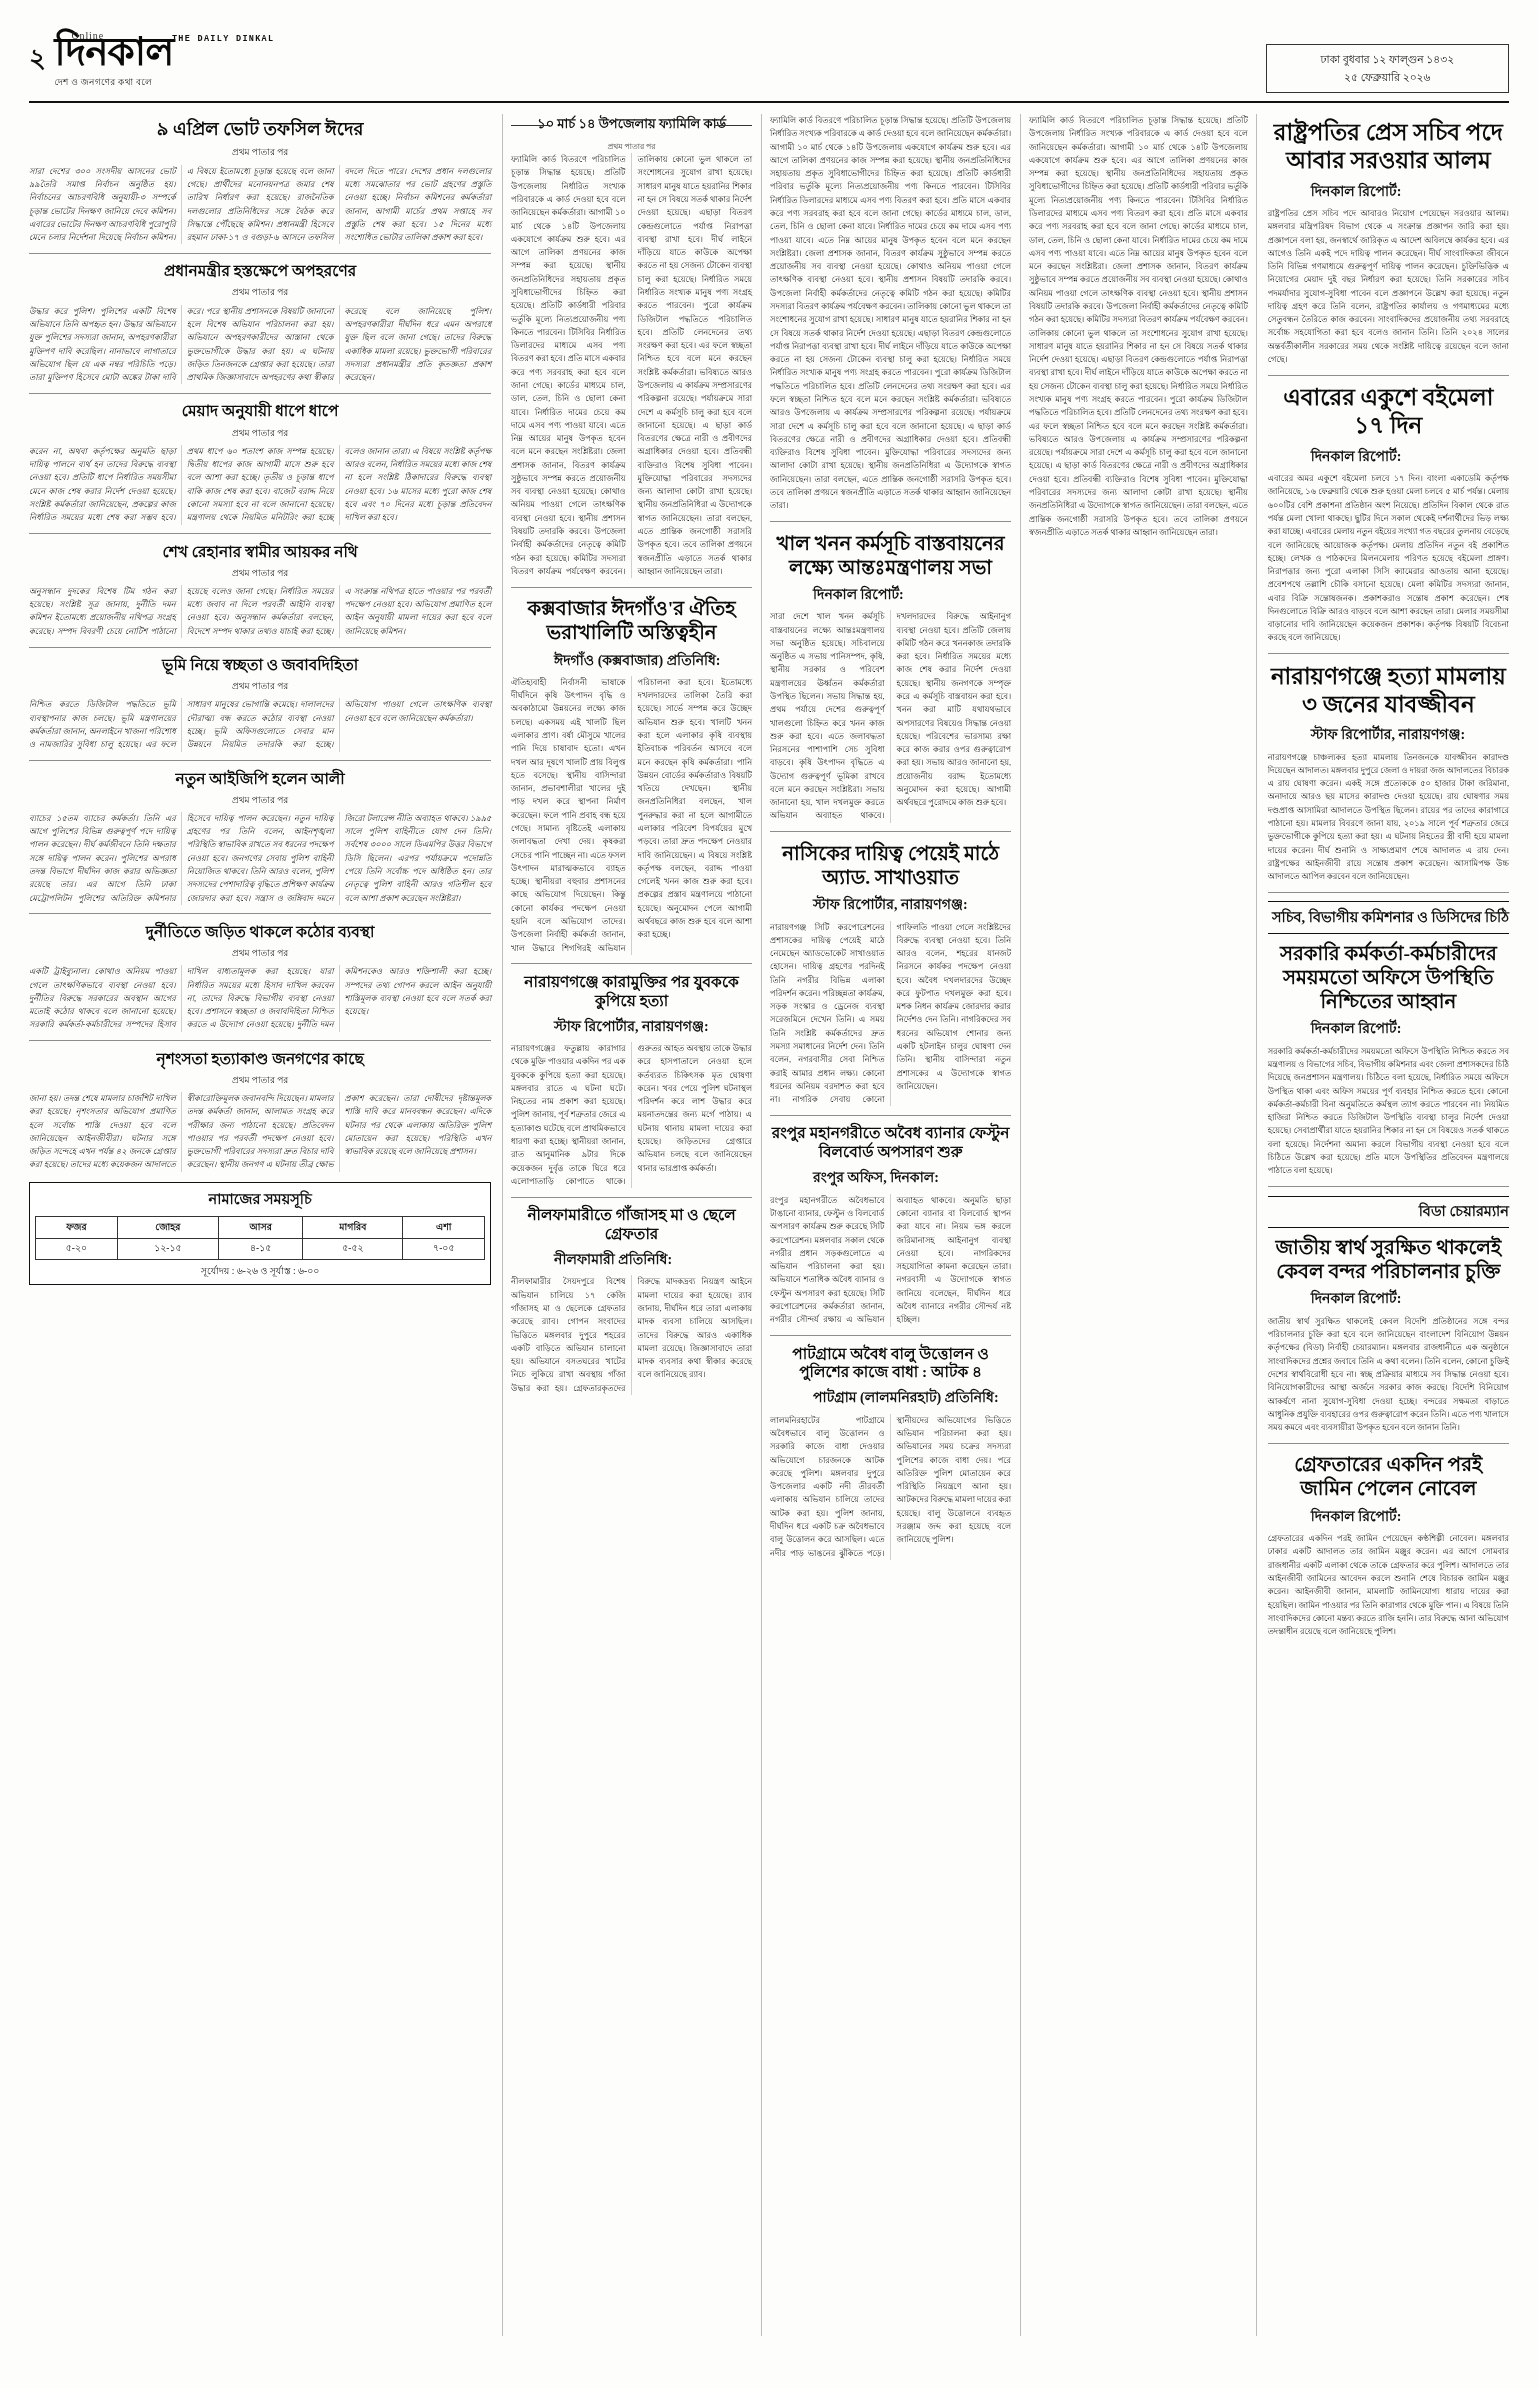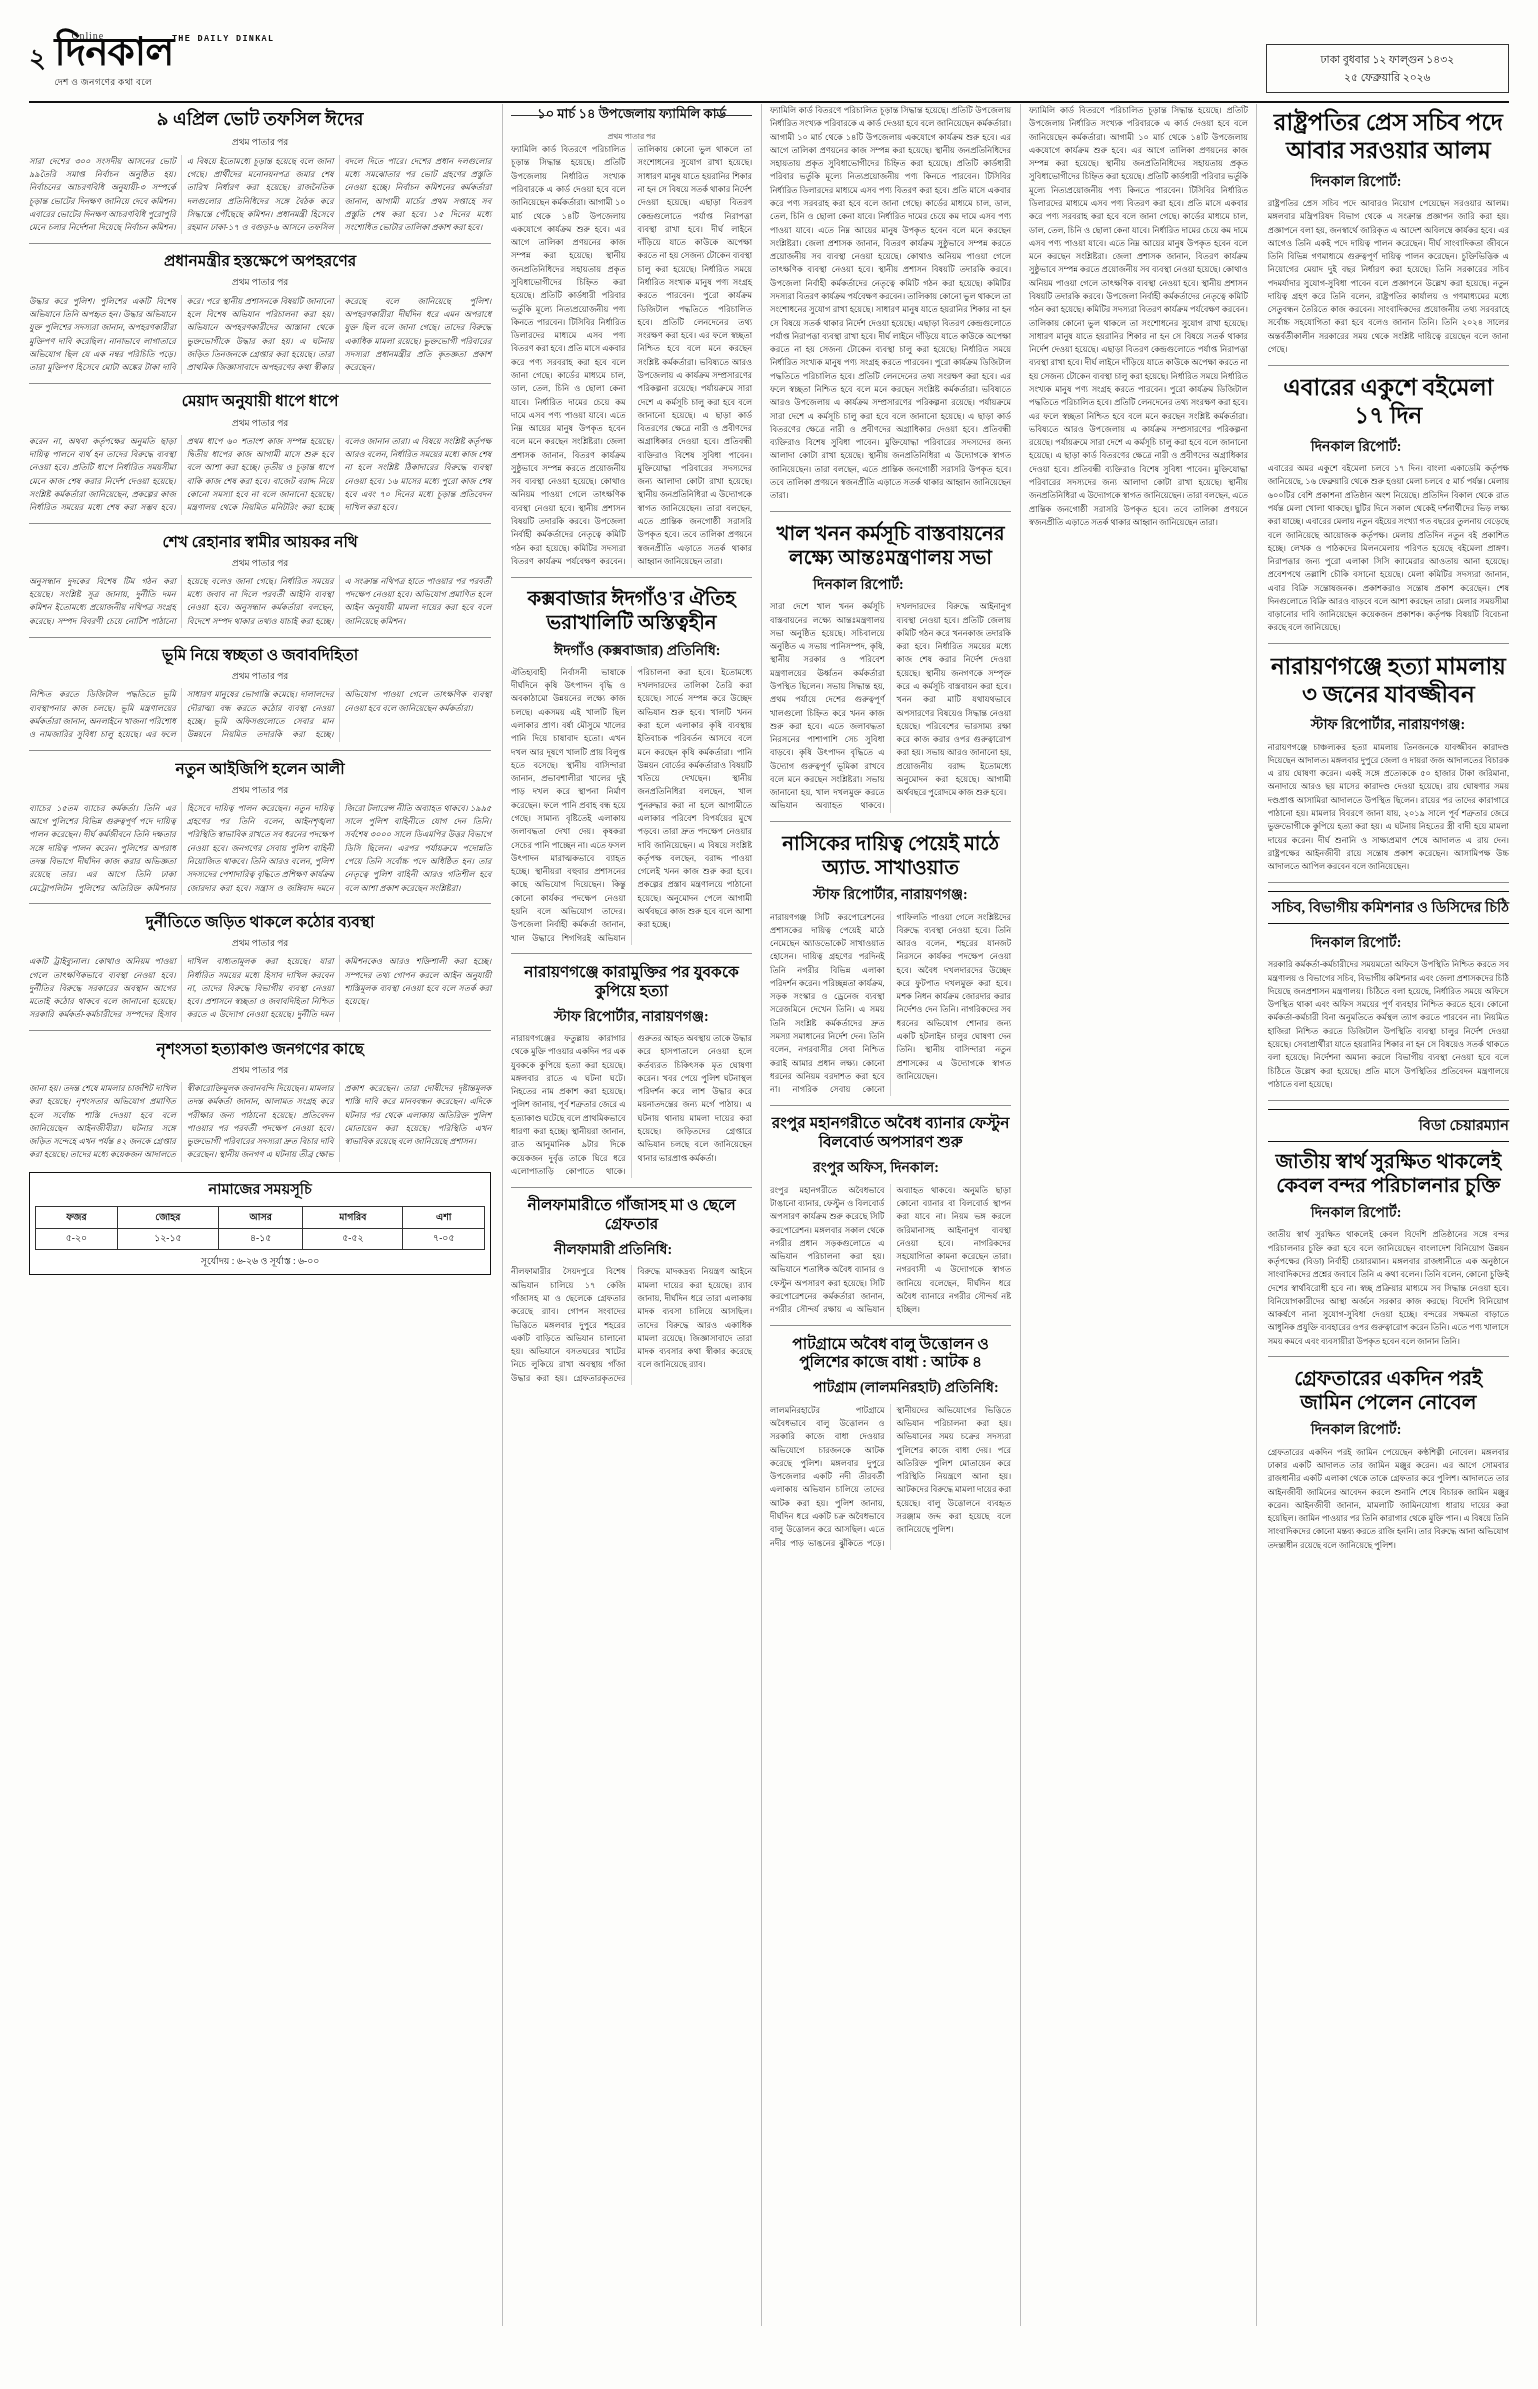--- a/index.html
+++ b/index.html
@@ -76,21 +76,21 @@
     font-size: 10.7px;
     text-align: center;
     padding: 5.1px 13.7px;
     line-height: 1.7;
     min-width: 214px;
     margin-top: 12px;
   }
   
   .content {
     display: flex;
-    margin-top: 1px;
+    margin-top: 11px;
     height: 2222px;
   }
   .col {
     box-sizing: border-box;
   }
   .col-1 { width: 32%; padding-right: 10.3px; border-right: 0.9px solid #bdbdbd; }
   .col-2 { width: 17.5%; padding: 0 8.5px; border-right: 0.9px solid #bdbdbd; }
   .col-3 { width: 17.5%; padding: 0 8.5px; border-right: 0.9px solid #bdbdbd; }
   .col-4 { width: 16%; padding: 0 8.5px; border-right: 0.9px solid #bdbdbd; }
   .col-5 { width: 17%; padding-left: 10.3px; }
@@ -398,20 +398,21 @@
       <div>
         <div class="headline h-big">নারায়ণগঞ্জে হত্যা মামলায় ৩ জনের যাবজ্জীবন</div>
         <div class="byline-left">স্টাফ রিপোর্টার, নারায়ণগঞ্জ:</div>
         <div class="body">নারায়ণগঞ্জে চাঞ্চল্যকর হত্যা মামলায় তিনজনকে যাবজ্জীবন কারাদণ্ড দিয়েছেন আদালত। মঙ্গলবার দুপুরে জেলা ও দায়রা জজ আদালতের বিচারক এ রায় ঘোষণা করেন। একই সঙ্গে প্রত্যেককে ৫০ হাজার টাকা জরিমানা, অনাদায়ে আরও ছয় মাসের কারাদণ্ড দেওয়া হয়েছে। রায় ঘোষণার সময় দণ্ডপ্রাপ্ত আসামিরা আদালতে উপস্থিত ছিলেন। রায়ের পর তাদের কারাগারে পাঠানো হয়। মামলার বিবরণে জানা যায়, ২০১৯ সালে পূর্ব শত্রুতার জেরে ভুক্তভোগীকে কুপিয়ে হত্যা করা হয়। এ ঘটনায় নিহতের স্ত্রী বাদী হয়ে মামলা দায়ের করেন। দীর্ঘ শুনানি ও সাক্ষ্যপ্রমাণ শেষে আদালত এ রায় দেন। রাষ্ট্রপক্ষের আইনজীবী রায়ে সন্তোষ প্রকাশ করেছেন। আসামিপক্ষ উচ্চ আদালতে আপিল করবেন বলে জানিয়েছেন।</div>
       </div>
 
       <hr class="section-hr">
 
       <div>
         <div class="banner-head">সচিব, বিভাগীয় কমিশনার ও ডিসিদের চিঠি</div>
+        <div class="headline h-mid">সরকারি কর্মকর্তা-কর্মচারীদের সময়মতো অফিসে উপস্থিতি নিশ্চিতের আহ্বান</div>
         <div class="byline-left">দিনকাল রিপোর্ট:</div>
         <div class="body">সরকারি কর্মকর্তা-কর্মচারীদের সময়মতো অফিসে উপস্থিতি নিশ্চিত করতে সব মন্ত্রণালয় ও বিভাগের সচিব, বিভাগীয় কমিশনার এবং জেলা প্রশাসকদের চিঠি দিয়েছে জনপ্রশাসন মন্ত্রণালয়। চিঠিতে বলা হয়েছে, নির্ধারিত সময়ে অফিসে উপস্থিত থাকা এবং অফিস সময়ের পূর্ণ ব্যবহার নিশ্চিত করতে হবে। কোনো কর্মকর্তা-কর্মচারী বিনা অনুমতিতে কর্মস্থল ত্যাগ করতে পারবেন না। নিয়মিত হাজিরা নিশ্চিত করতে ডিজিটাল উপস্থিতি ব্যবস্থা চালুর নির্দেশ দেওয়া হয়েছে। সেবাপ্রার্থীরা যাতে হয়রানির শিকার না হন সে বিষয়েও সতর্ক থাকতে বলা হয়েছে। নির্দেশনা অমান্য করলে বিভাগীয় ব্যবস্থা নেওয়া হবে বলে চিঠিতে উল্লেখ করা হয়েছে। প্রতি মাসে উপস্থিতির প্রতিবেদন মন্ত্রণালয়ে পাঠাতে বলা হয়েছে।</div>
       </div>
 
       <hr class="section-hr">
 
       <div>
         <div class="banner-head">বিডা চেয়ারম্যান</div>
         <div class="headline h-mid">জাতীয় স্বার্থ সুরক্ষিত থাকলেই কেবল বন্দর পরিচালনার চুক্তি</div>
         <div class="byline-left">দিনকাল রিপোর্ট:</div>

